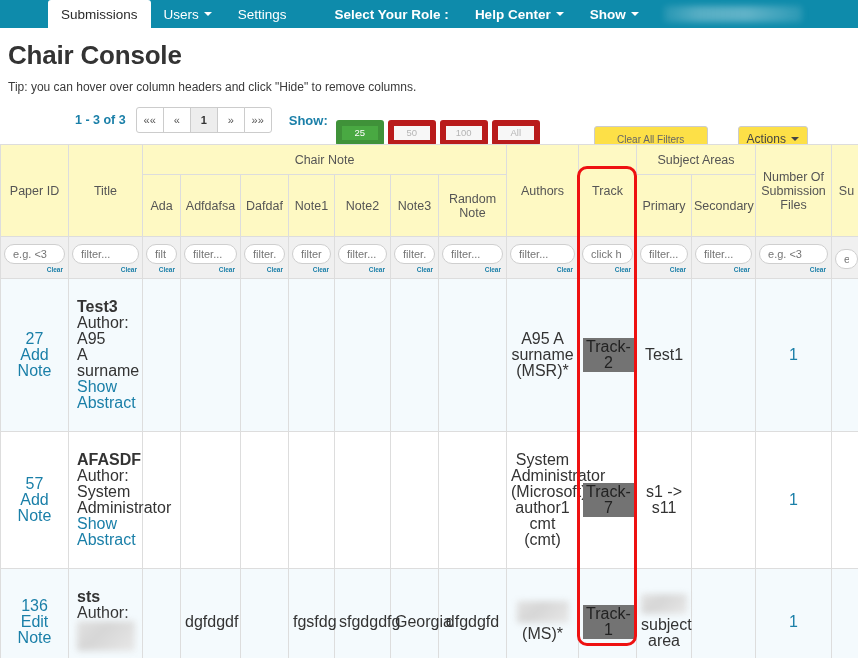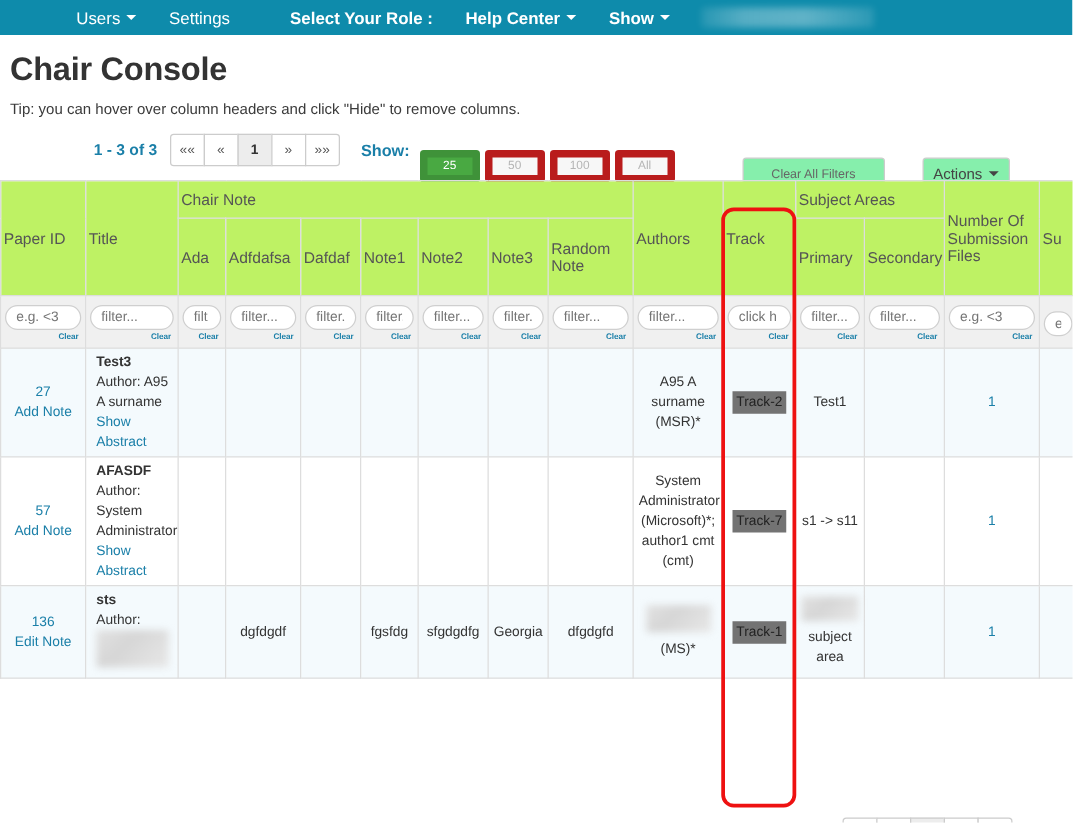--- a/index.html
+++ b/index.html
@@ -125,21 +125,21 @@
     margin-top: 25px;
   }
   .size-btn.active {
     background: #49a942;
     border-color: #3f9239;
     color: #ffffff;
   }
   .plain-btn {
     height: 26px;
     border: 1px solid #cccccc;
-    background: #86efac;
+    background: #fde047;
     color: #666;
     border-radius: 3px;
     font-size: 10px;
     display: flex; align-items: center; justify-content: center;
     padding: 0 14px;
     cursor: pointer;
     white-space: nowrap;
     margin-top: 38px;
   }
   #clear-filters-btn { margin-left: 50px; width: 114px; }
@@ -158,25 +158,25 @@
     table-layout: fixed;
     width: 862px;
     font-size: 12px;
     color: #333;
   }
   table.grid th, table.grid td {
     border: 1px solid #dddddd;
     vertical-align: middle;
   }
   table.grid thead th {
-    background: #bef264;
+    background: #fef9c3;
     color: #555555;
     font-weight: normal;
     font-size: 12.5px;
-    text-align: left;
+    text-align: center;
     padding: 4px 2px;
   }
   .hdr-group { height: 30px; }
   .hdr-sub   { height: 62px; }
   .filter-row td {
     background: #f0f0f0;
     text-align: center;
     padding: 4px 3px 2px 3px;
     height: 42px;
   }
@@ -200,22 +200,22 @@
     font-weight: bold;
     margin-top: 2px;
     padding-right: 2px;
     cursor: pointer;
   }
 
   tbody tr.r-odd td { background: #f4fafd; }
   tbody tr.r-even td { background: #ffffff; }
   tbody td {
     text-align: center;
-    padding: 3px 4px;
-    font-size: 11px;
+    padding: 20px 4px;
+    font-size: 16px;
     line-height: 16px;
   }
   td.cell-left { text-align: left; padding-left: 8px; }
   .lnk { color: #1a7fa8; cursor: pointer; }
   .pid { color: #1a7fa8; display: block; }
   .title-main { font-weight: bold; color: #333; display: block; }
   .track-badge {
     background: #737373;
     color: #222;
     padding: 1px 3px;
@@ -252,20 +252,23 @@
     padding-right: 48px;
     margin-top: 10px;
   }
 </style>
 </head>
 <body>
 
 <div class="navbar">
   <div class="nav-spacer"></div>
 
+  <div class="nav-item active">
+    <span>Submissions</span>
+  </div>
 
   <div class="nav-item plain">
     <span>Users</span>
     <i class="caret-down"></i>
   </div>
 
   <div class="nav-item plain">
     <span>Settings</span>
   </div>
 

